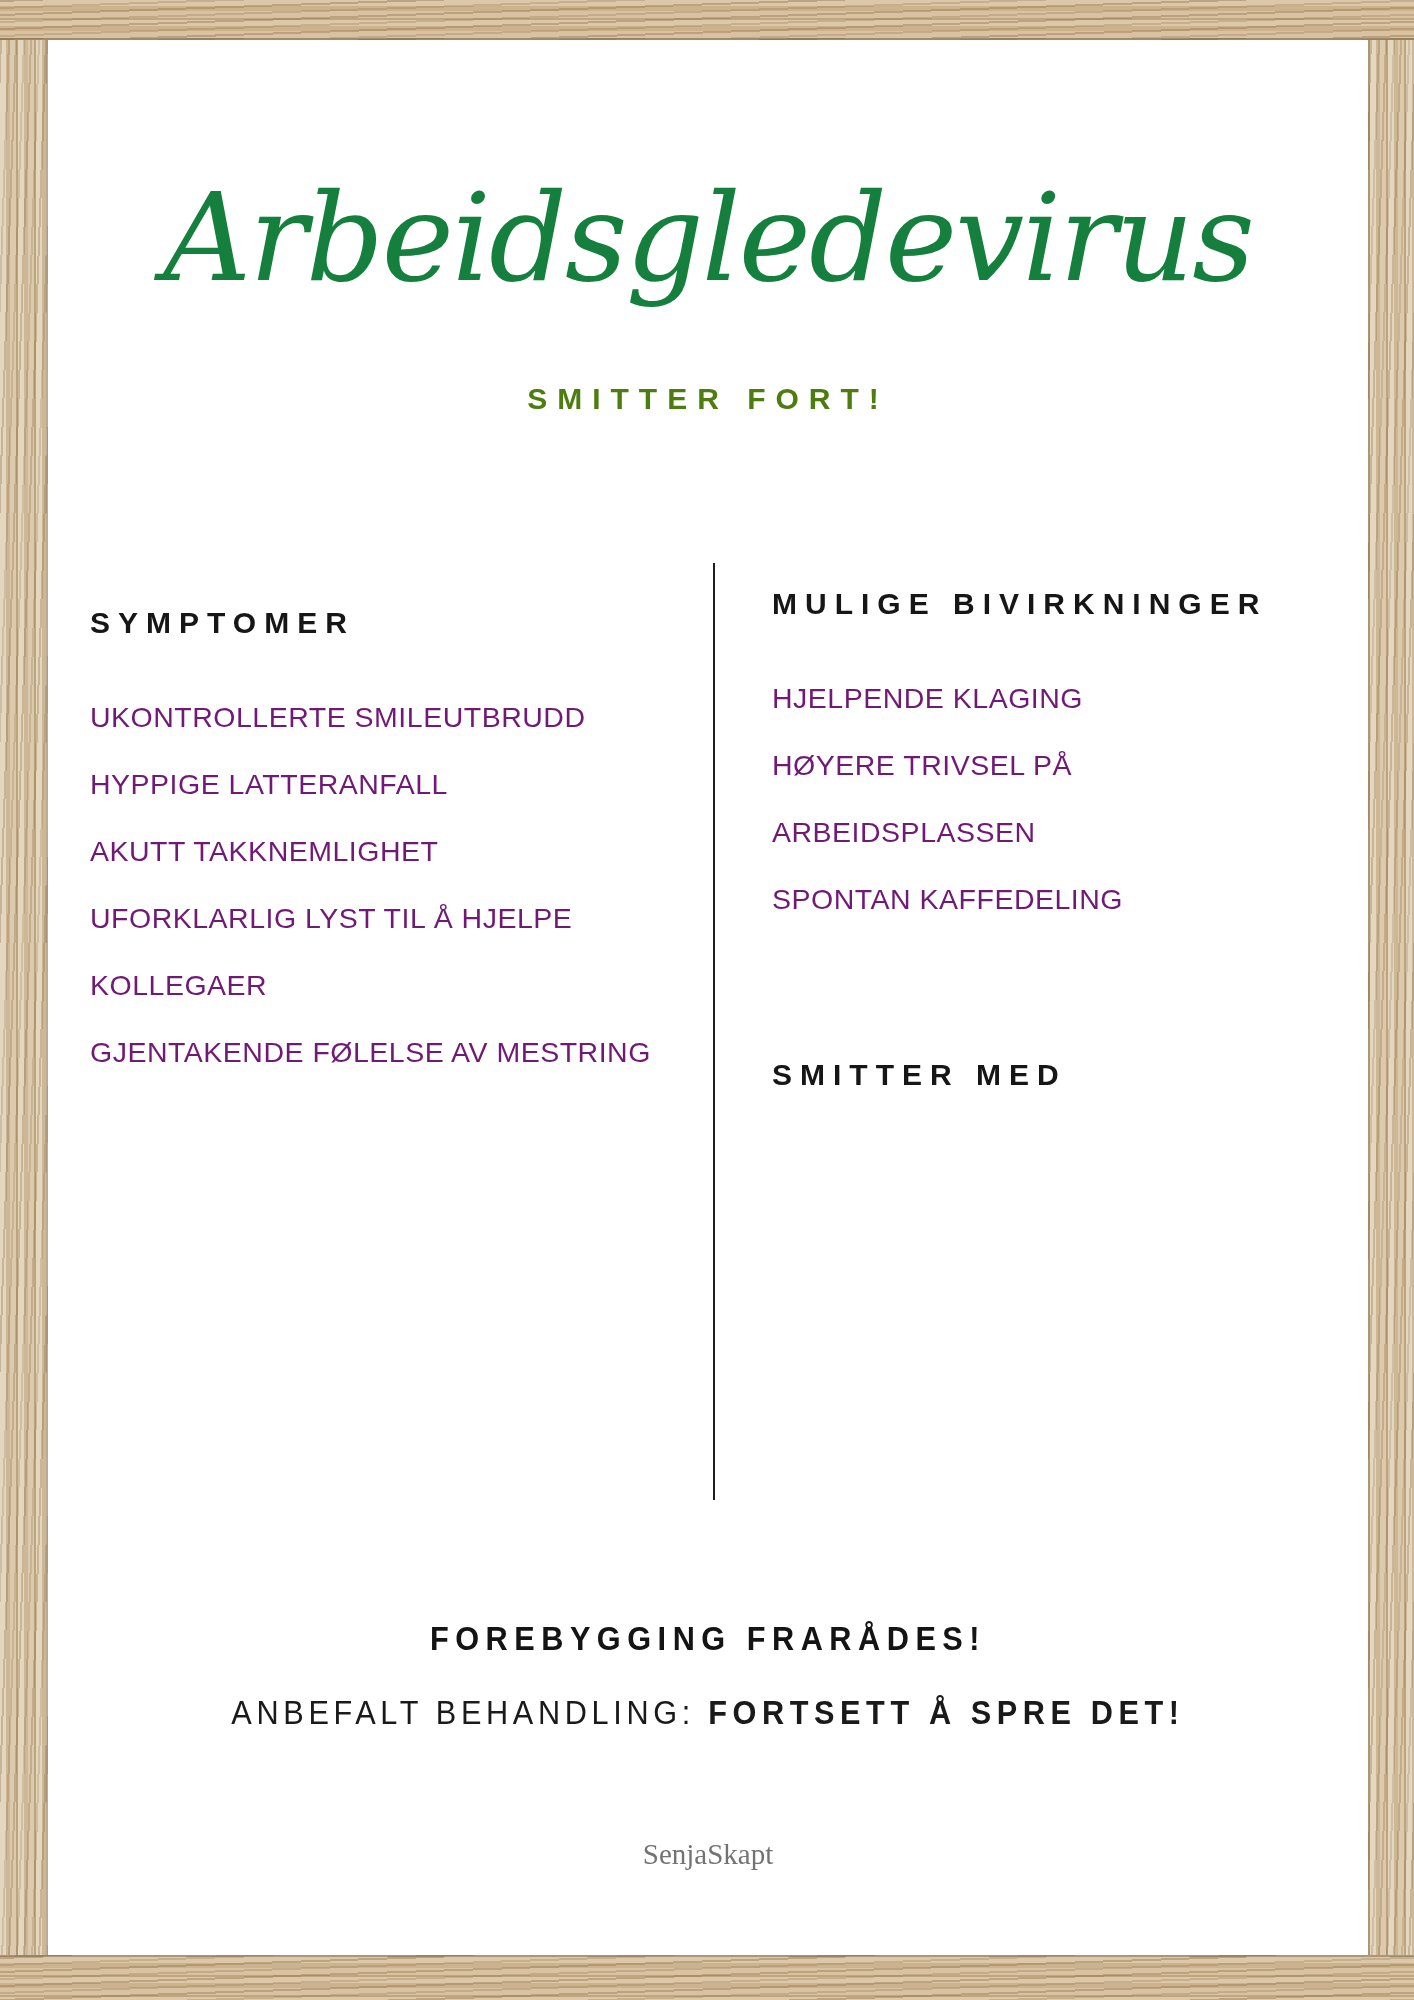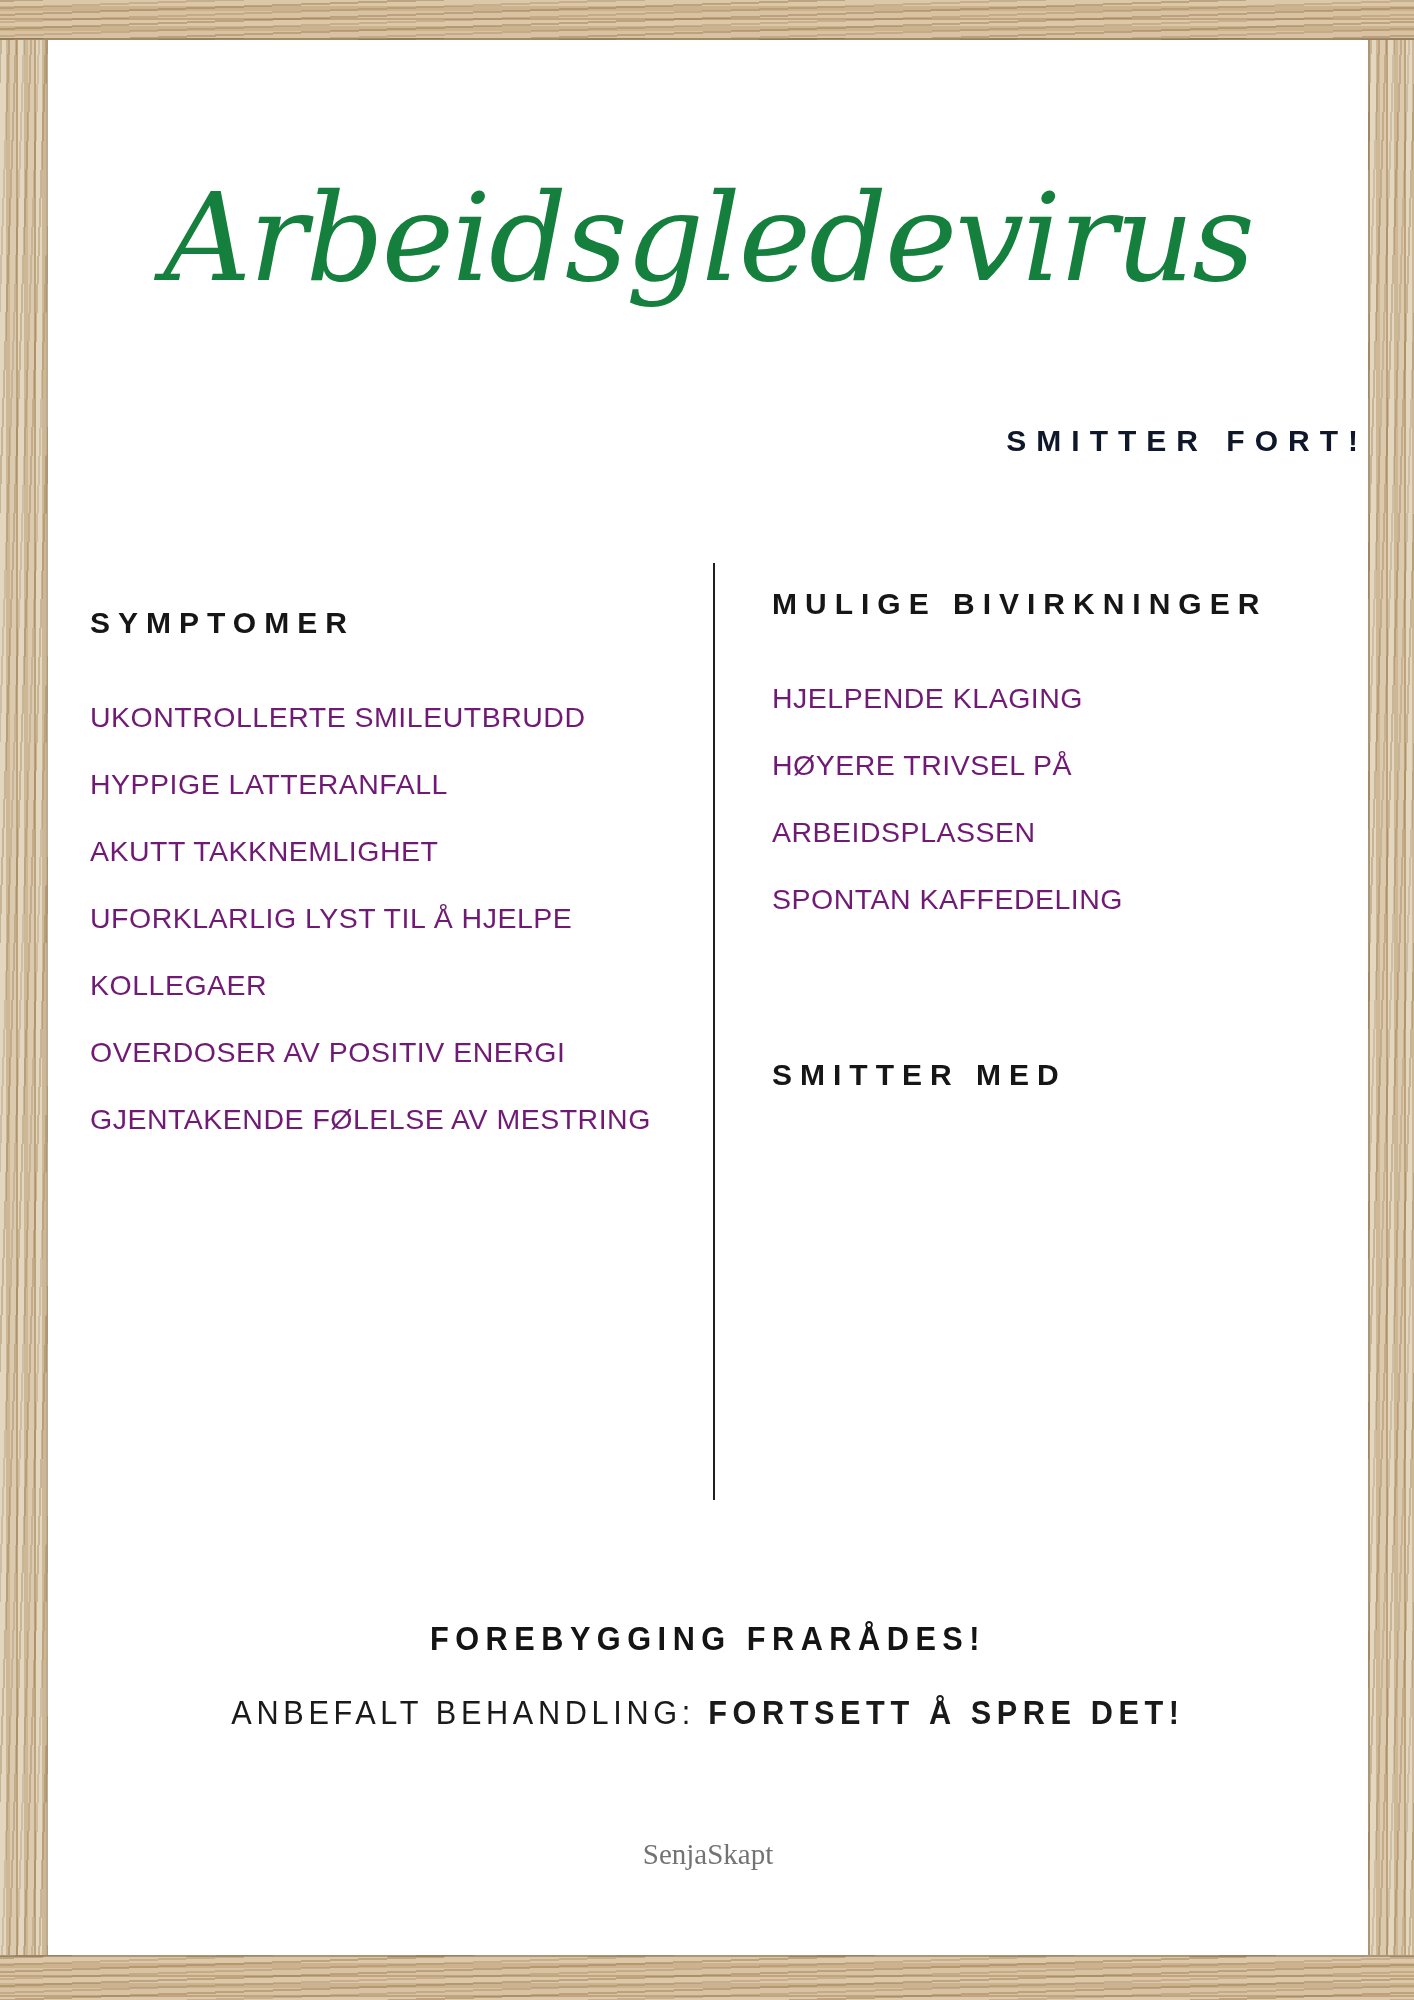--- a/index.html
+++ b/index.html
@@ -42,26 +42,26 @@
     position:absolute; top:168px; left:48px; right:46px;
     text-align:center;
     font-family:"DejaVu Serif", serif;
     font-style:italic;
     font-size:122px;
     letter-spacing:-2px;
     color:#15803d;
     line-height:1.15;
   }
   .subtitle {
-    position:absolute; top:424px; left:48px; right:46px;
-    text-align:right;
+    position:absolute; top:382px; left:48px; right:46px;
+    text-align:center;
     font-size:30px;
     font-weight:700;
     letter-spacing:10px;
-    color:#0f172a;
+    color:#4d7c0f;
   }
 
   .divider {
     position:absolute; left:713px; top:563px;
     width:2px; height:937px;
     background:#1f1f1f;
   }
 
   .col { position:absolute; }
   .col-left  { left:90px;  top:606px; width:580px; }
@@ -123,21 +123,20 @@
 <div class="divider"></div>
 
 <div class="col col-left">
   <div class="section-heading">SYMPTOMER</div>
   <div class="lines">
     <div class="line">UKONTROLLERTE SMILEUTBRUDD</div>
     <div class="line">HYPPIGE LATTERANFALL</div>
     <div class="line">AKUTT TAKKNEMLIGHET</div>
     <div class="line">UFORKLARLIG LYST TIL Å HJELPE</div>
     <div class="line">KOLLEGAER</div>
-    <div class="line">OVERDOSER AV POSITIV ENERGI</div>
     <div class="line">GJENTAKENDE FØLELSE AV MESTRING</div>
   </div>
 </div>
 
 <div class="col col-right-1">
   <div class="section-heading">MULIGE BIVIRKNINGER</div>
   <div class="lines">
     <div class="line">HJELPENDE KLAGING</div>
     <div class="line">HØYERE TRIVSEL PÅ</div>
     <div class="line">ARBEIDSPLASSEN</div>

